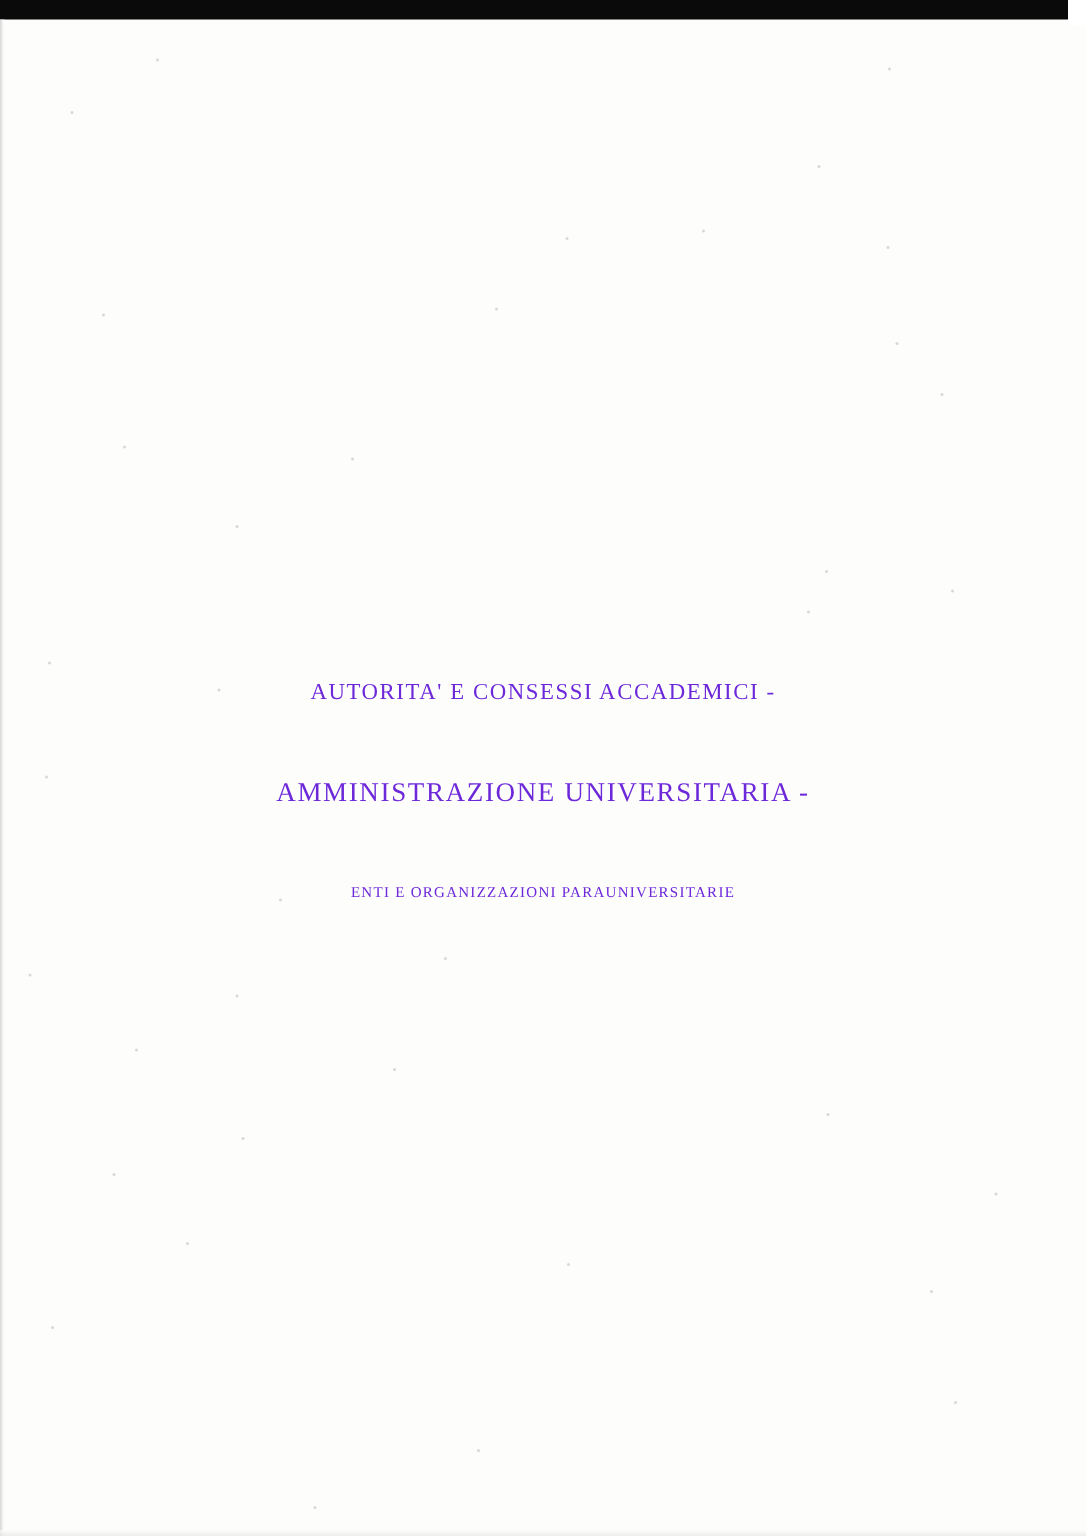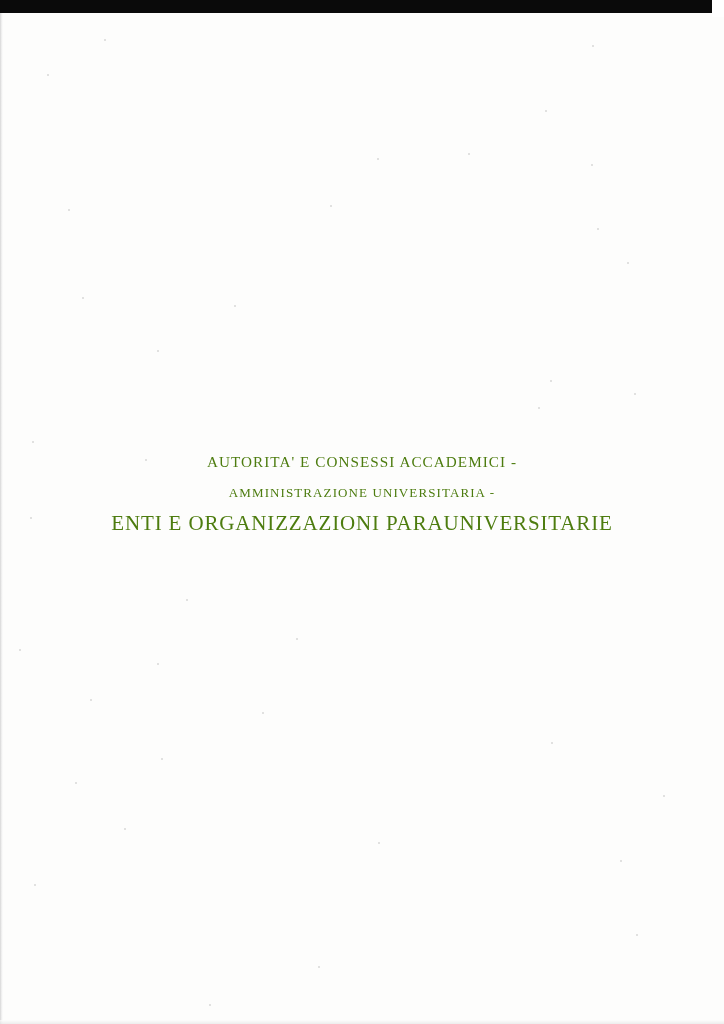--- a/index.html
+++ b/index.html
@@ -70,26 +70,26 @@
     top: 446px;
     left: 0;
     width: 724px;
     text-align: center;
   }
   .title-line {
     font-family: "Liberation Serif", serif;
     font-size: 15.5px;
     line-height: 31px;
     letter-spacing: 1.05px;
-    color: #4d7c0f;
+    color: #6d28d9;
     white-space: nowrap;
   }
   .title-line.l1 { font-size: 15.2px; }
-  .title-line.l2 { font-size: 13px; letter-spacing: 1.1px; }
-  .title-line.l3 { font-size: 21px; letter-spacing: 0.85px; }
+  .title-line.l2 { font-size: 18px; letter-spacing: 1.1px; margin-top: 36px; }
+  .title-line.l3 { font-size: 10px; letter-spacing: 0.85px; margin-top: 36px; }
   .title-line.l4 { font-size: 15.2px; letter-spacing: 1.15px; }
 </style>
 </head>
 <body>
 
 <div id="page">
 
   <div class="scan-edge-top"></div>
   <div class="scan-edge-top-right"></div>
   <div class="scan-edge-left"></div>

